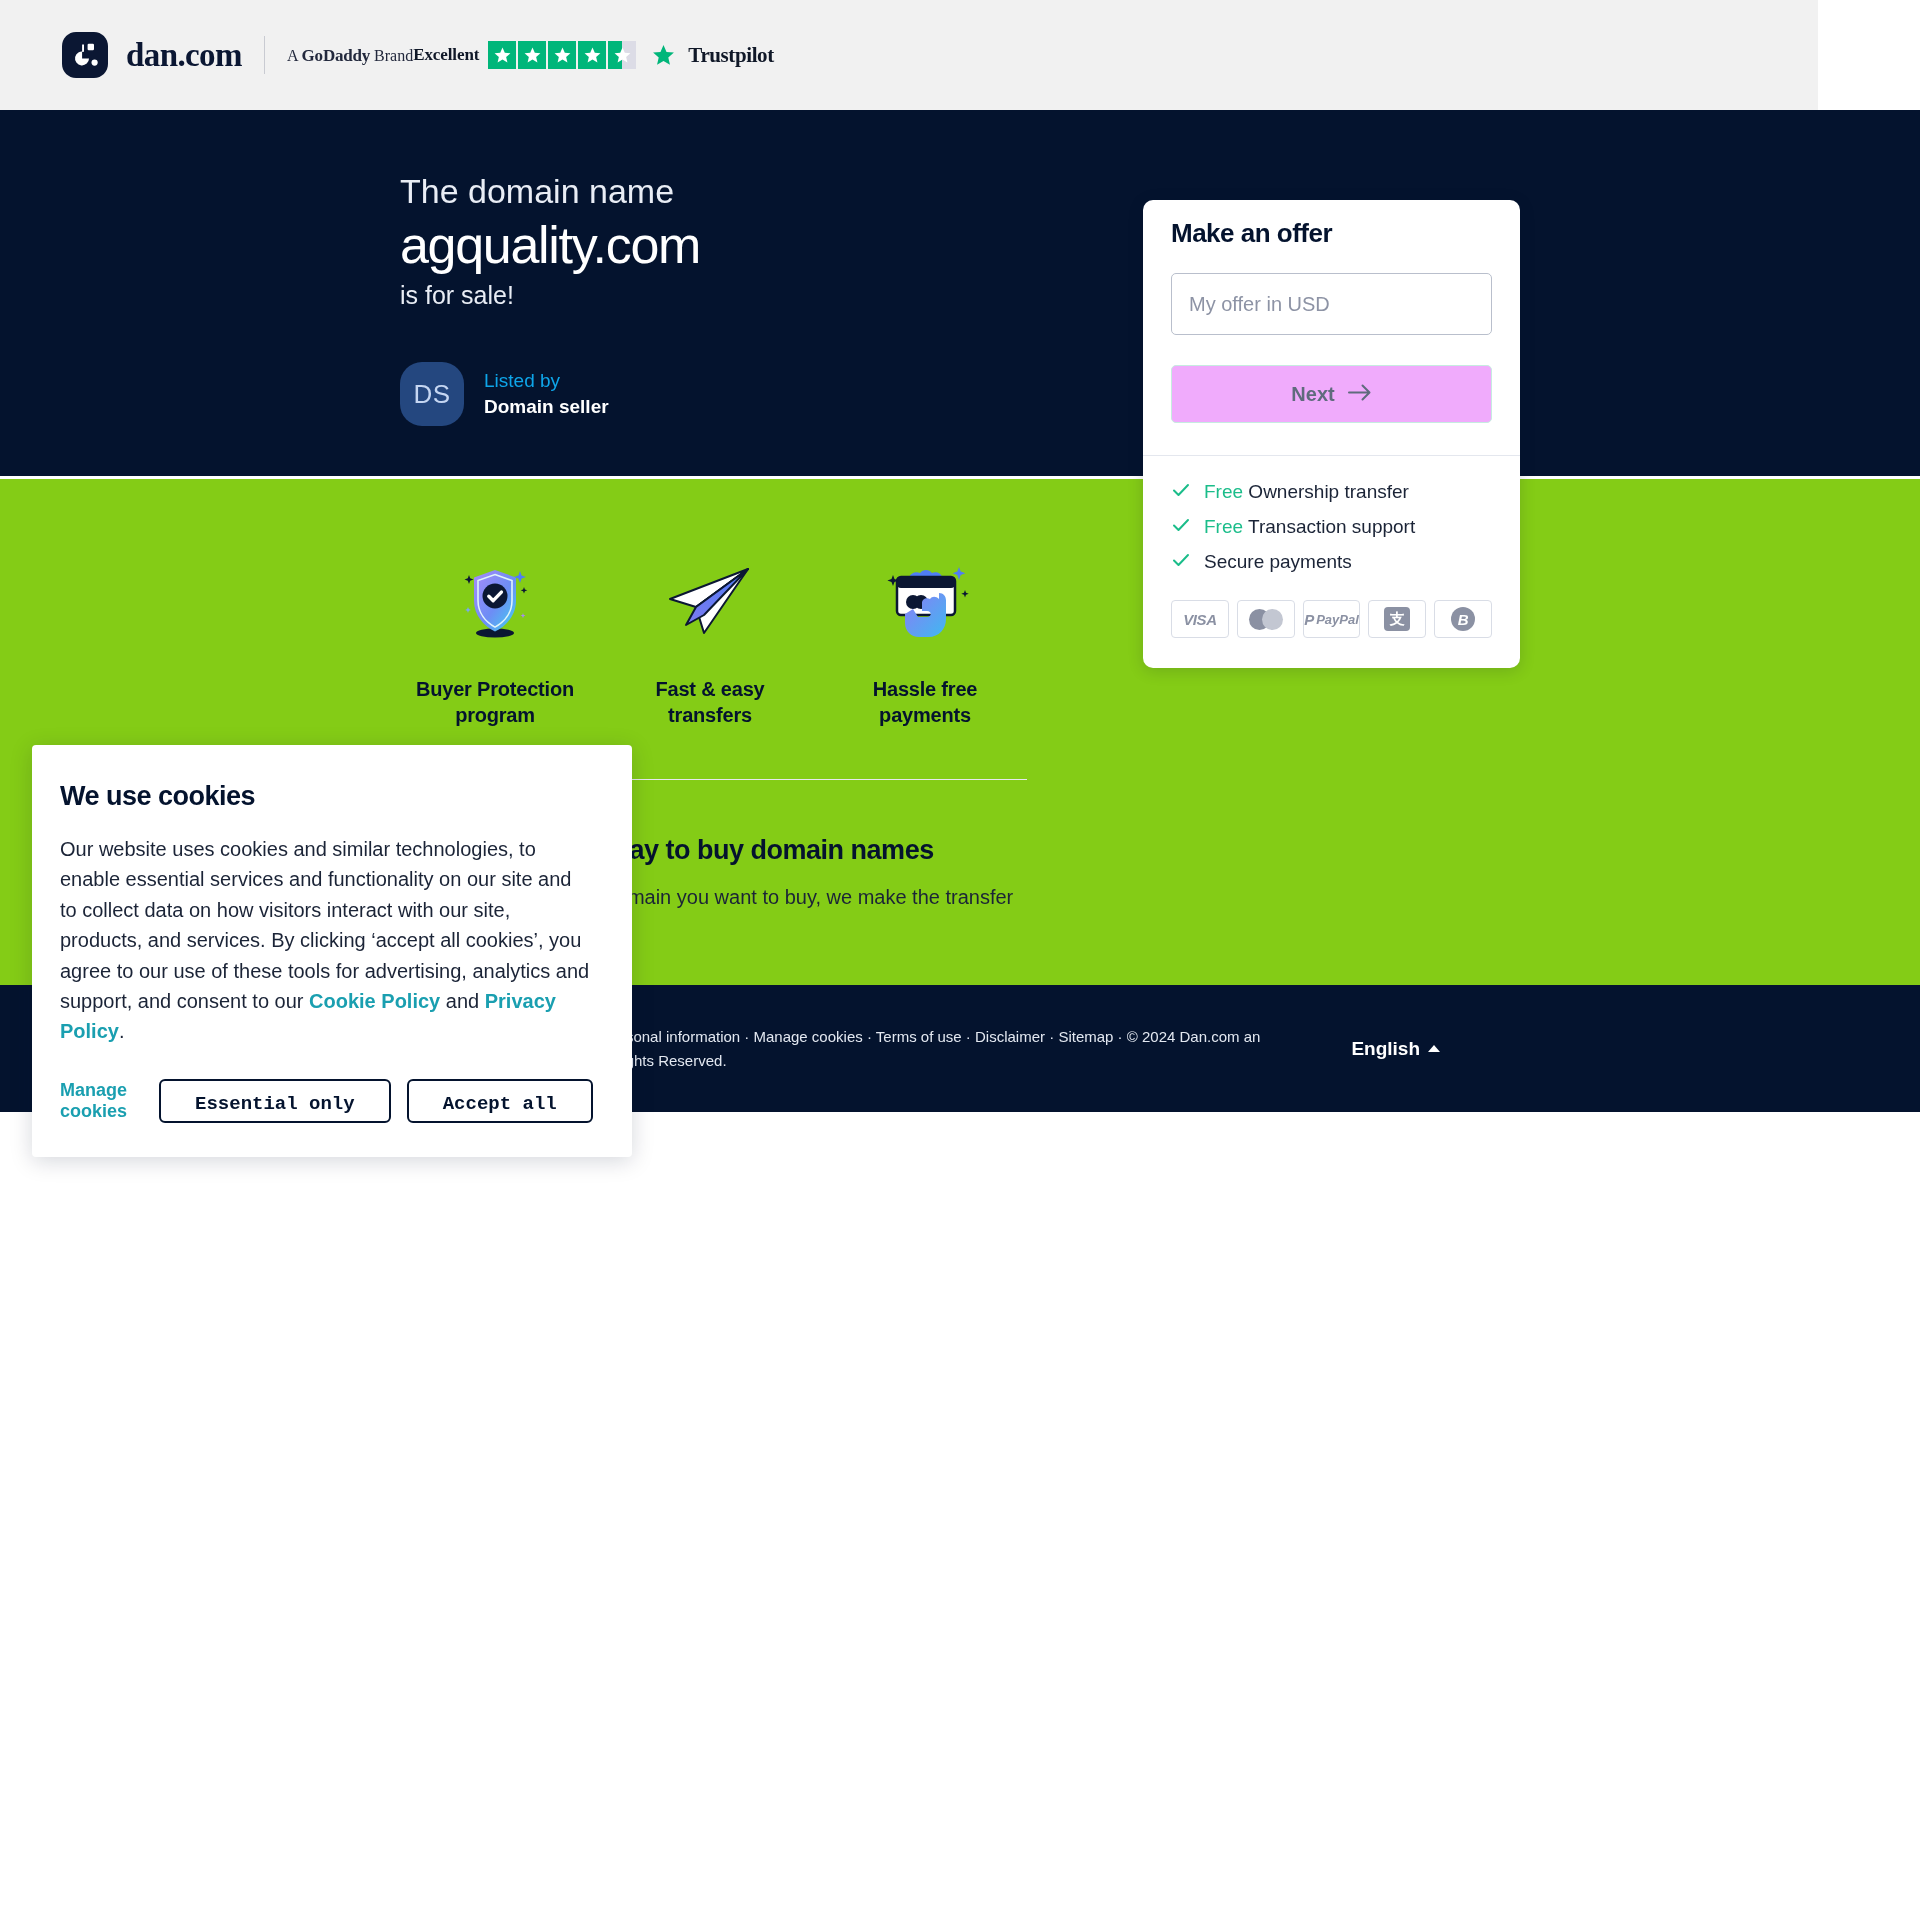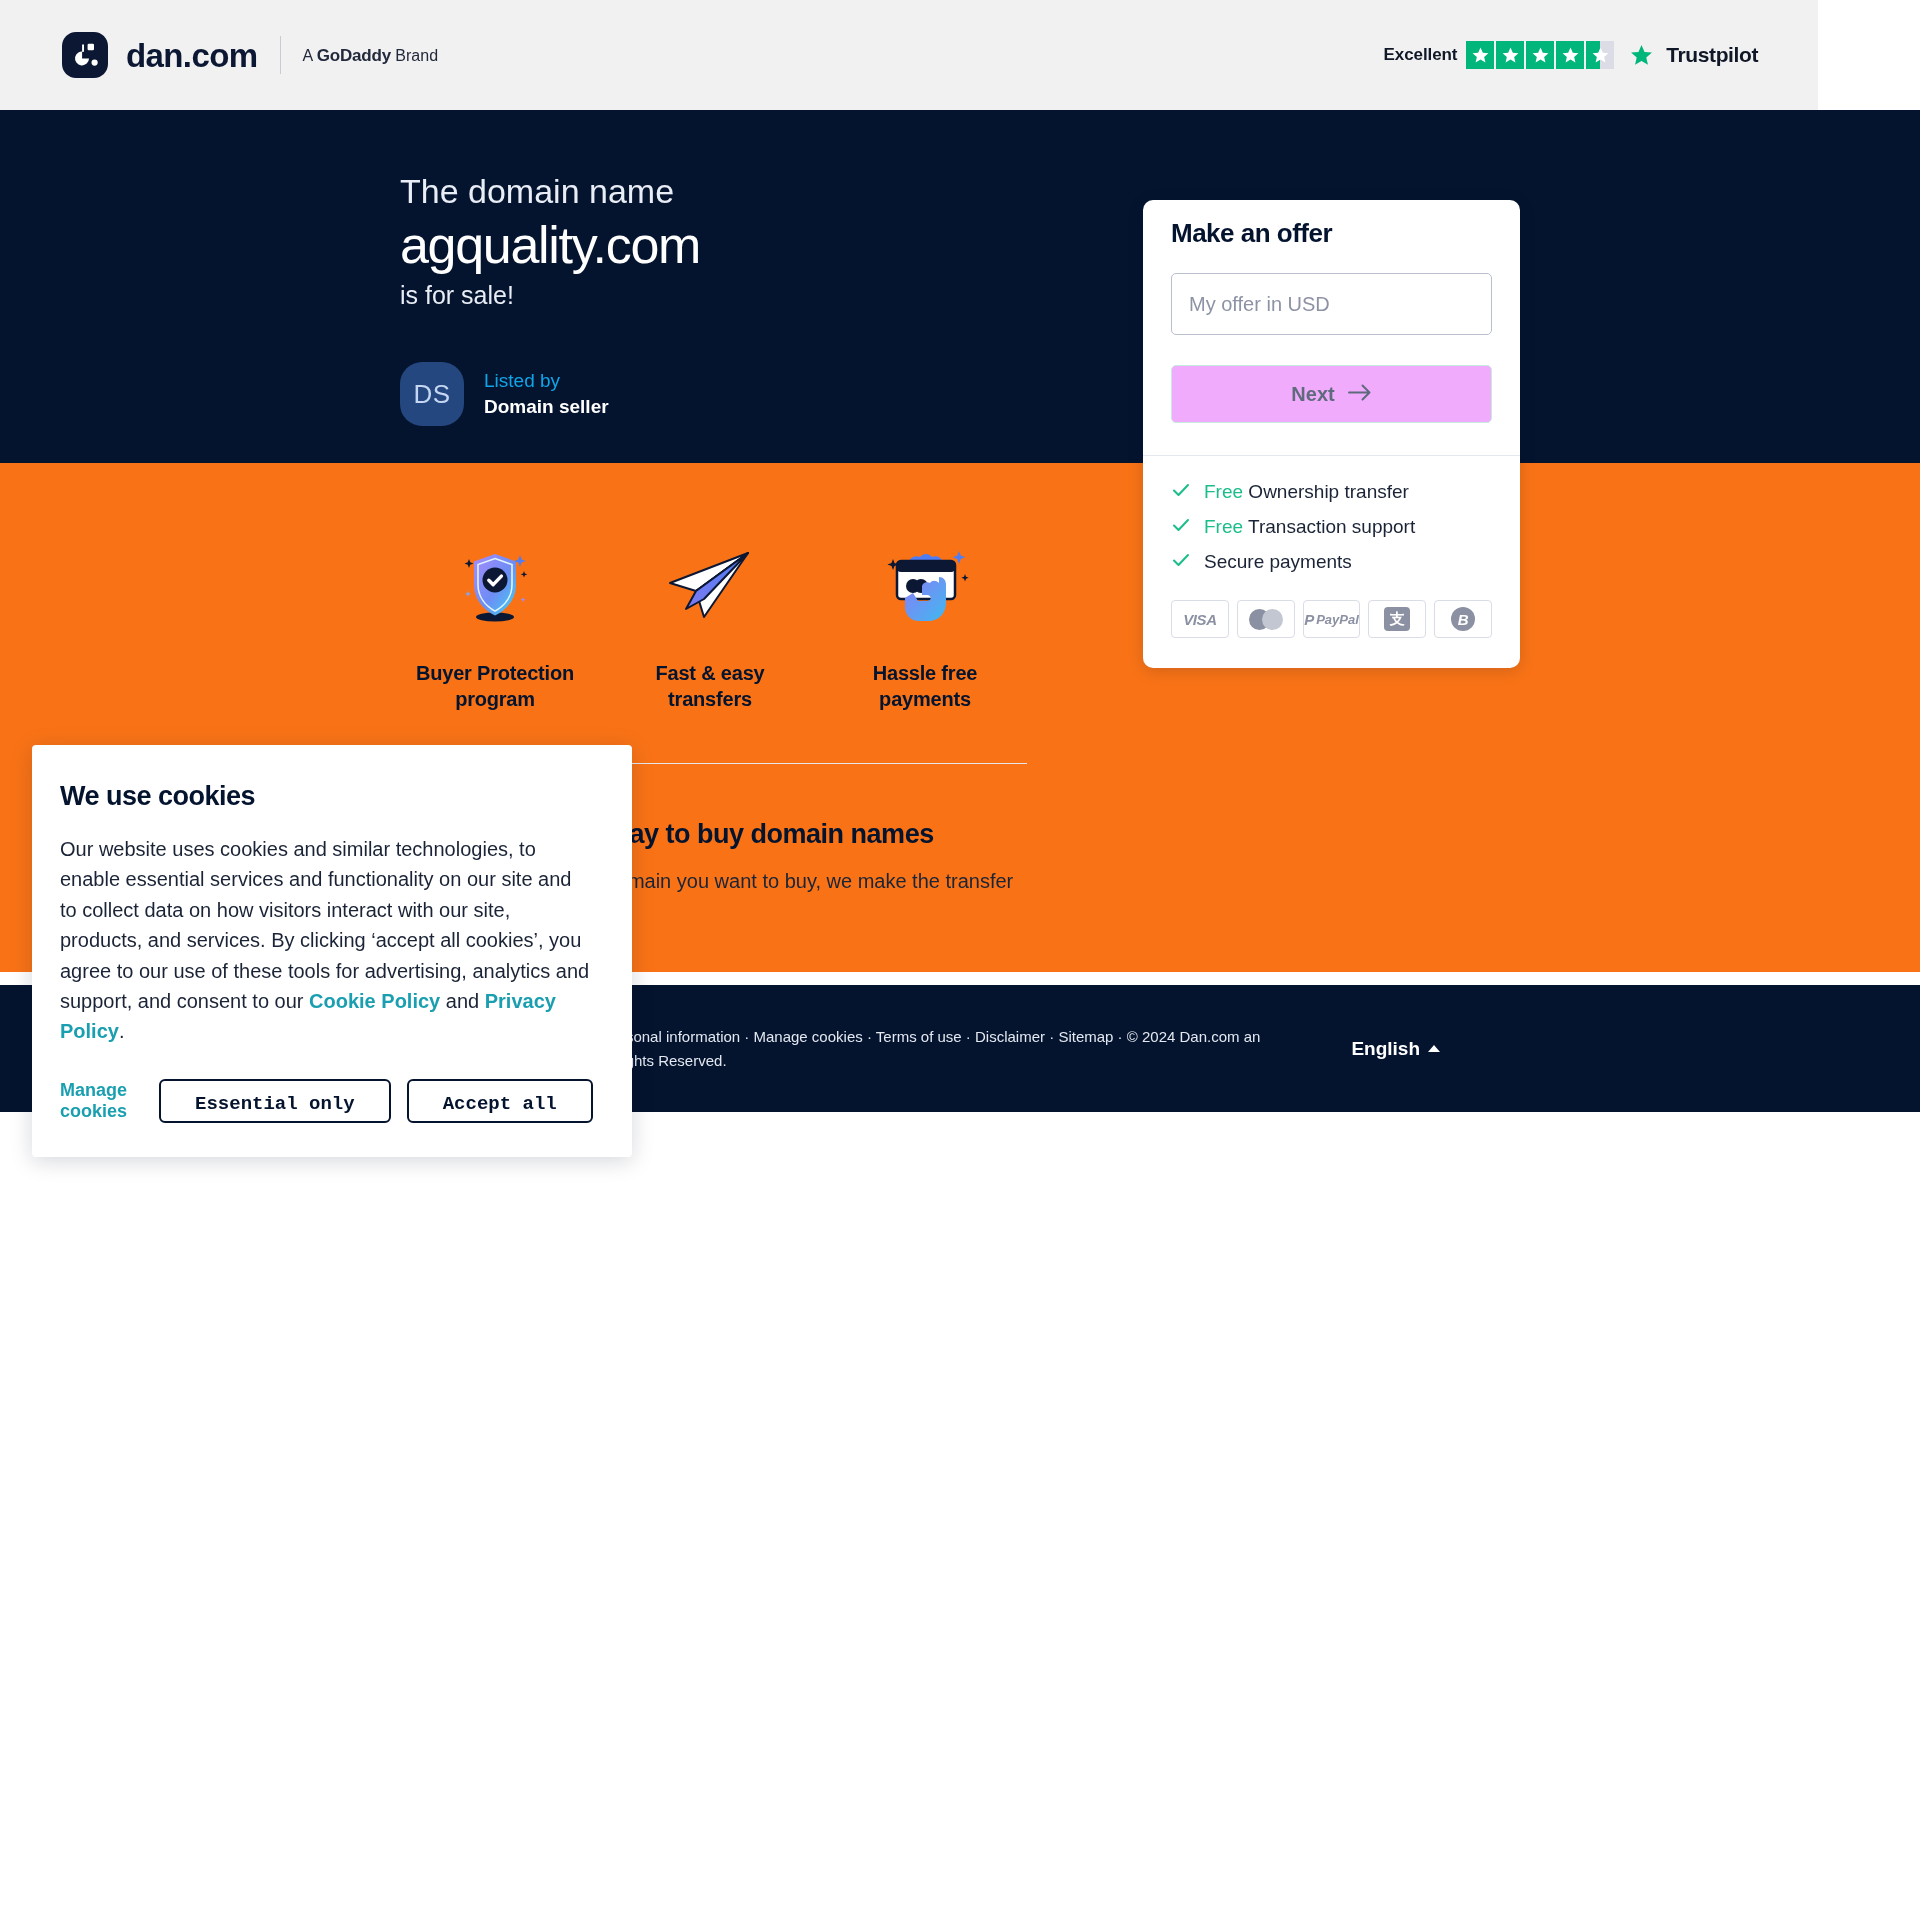--- a/index.html
+++ b/index.html
@@ -12,22 +12,23 @@
     -webkit-font-smoothing: antialiased;
   }
 
   .page { position: relative; width: 1920px; height: 1920px; overflow: hidden; }
 
   
   .site-header {
     position: absolute; top: 0; left: 0;
     width: 1818px; height: 110px;
     background: #f1f1f1;
-    display: flex; align-items: center; justify-content: space-between;
+    display: flex; align-items: center; 
     padding: 0 60px 0 62px;
+    font-family: Liberation Serif, serif;
   }
   .brand { display: flex; align-items: center; gap: 18px; }
   .brand-logo-mark { width: 46px; height: 46px; flex: 0 0 46px; }
   .brand-wordmark {
     font-size: 33px; font-weight: 700; color: #0b1733;
     letter-spacing: -0.6px; line-height: 1;
   }
   .brand-divider { width: 1px; height: 38px; background: #c9cbd2; margin: 0 4px; }
   .brand-byline { font-size: 16px; color: #23293d; line-height: 1; white-space: nowrap; }
   .brand-byline b { font-weight: 700; font-size: 17px; letter-spacing: -0.2px; }
@@ -118,22 +119,22 @@
   .pay-mc i:first-child { left: 0; background: #8b91a3; }
   .pay-mc i:last-child { right: 0; background: #c3c7d2; }
   .pay-paypal { display: flex; align-items: center; gap: 2px; color: #8b91a3; }
   .pay-paypal b { font-size: 15px; font-weight: 800; font-style: italic; }
   .pay-paypal span { font-size: 13px; font-weight: 700; font-style: italic; }
   .pay-alipay { width: 26px; height: 24px; border-radius: 4px; background: #8b91a3; display:flex; align-items:center; justify-content:center; color:#fff; font-size:15px; font-weight:700; }
   .pay-btc { width: 24px; height: 24px; border-radius: 50%; background: #8b91a3; color: #fff; display:flex; align-items:center; justify-content:center; font-size:15px; font-weight:700; font-style: italic; }
 
   
   .features {
-    position: absolute; top: 463px; left: 0;
-    width: 1920px; height: 509px; background: #f97316;
+    position: absolute; top: 479px; left: 0;
+    width: 1920px; height: 509px; background: #84cc16;
   }
   .feature-row {
     position: absolute; left: 400px; top: 72px;
     width: 620px; display: flex; justify-content: space-between;
   }
   .feature { width: 190px; text-align: center; }
   .feature-icon { height: 100px; display: flex; align-items: center; justify-content: center; }
   .feature-icon svg { display: block; }
   .feature-label {
     margin-top: 26px; font-size: 20px; font-weight: 700;

